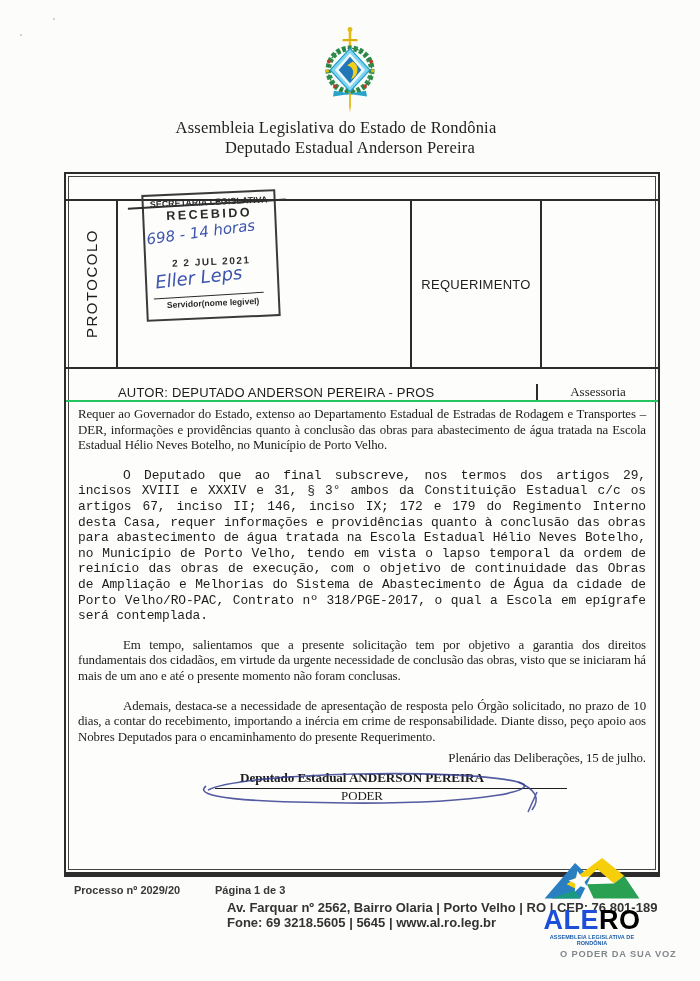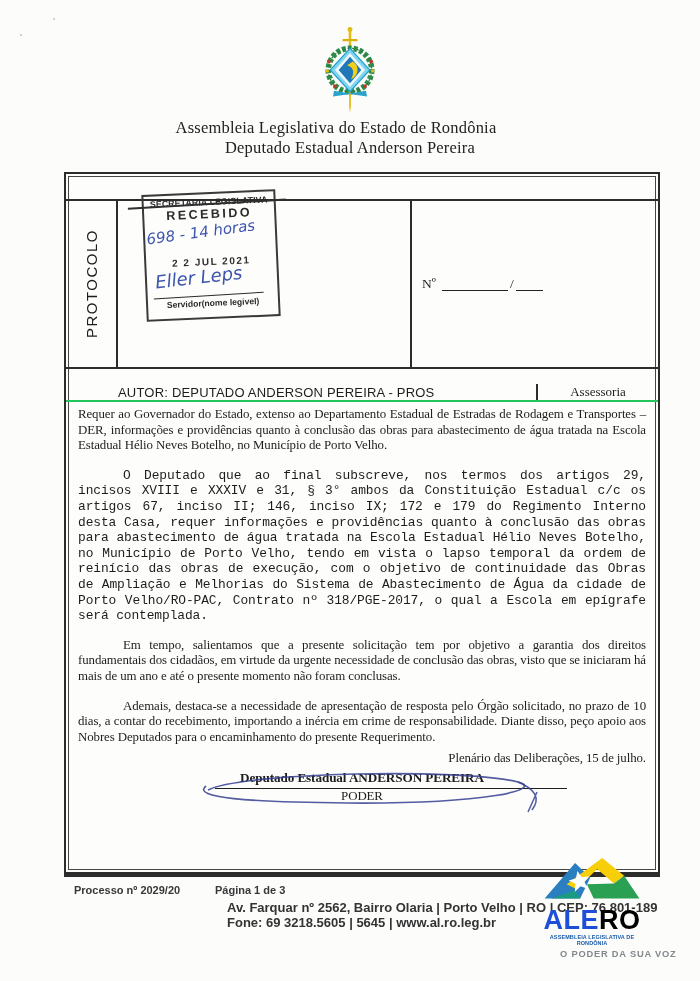--- a/index.html
+++ b/index.html
@@ -137,27 +137,24 @@
           <div class="strike-line"></div>
           <div class="stamp-l2">RECEBIDO</div>
           <div class="hand hand-number">698 - 14 horas</div>
           <div class="stamp-date">2 2 JUL 2021</div>
           <div class="hand hand-sig">Eller Leps</div>
           <div class="sig-line-stamp"></div>
           <div class="stamp-caption">Servidor(nome legivel)</div>
         </div>
       </div>
 
-
-      <div class="cell-num">
-        <span>Nº</span>
-        <span class="fill-line fill-long"></span>
-        <span>/</span>
-        <span class="fill-line fill-short"></span>
-      </div>
+      <div class="cell-req">
+        <span>REQUERIMENTO</span>
+      </div>
+
     </div>
 
     <div class="row-autor">
       <div class="cell-autor">AUTOR: DEPUTADO ANDERSON PEREIRA - PROS</div>
       <div class="cell-assessoria">Assessoria</div>
     </div>
 
     <div class="doc-body">
       <p class="ementa">Requer ao Governador do Estado, extenso ao Departamento Estadual de Estradas de Rodagem e Transportes – DER, informações e providências quanto à conclusão das obras para abastecimento de água tratada na Escola Estadual Hélio Neves Botelho, no Município de Porto Velho.</p>
       <p class="para para1">O Deputado que ao final subscreve, nos termos dos artigos 29, incisos XVIII e XXXIV e 31, § 3° ambos da Constituição Estadual c/c os artigos 67, inciso II; 146, inciso IX; 172 e 179 do Regimento Interno desta Casa, requer informações e providências quanto à conclusão das obras para abastecimento de água tratada na Escola Estadual Hélio Neves Botelho, no Município de Porto Velho, tendo em vista o lapso temporal da ordem de reinício das obras de execução, com o objetivo de continuidade das Obras de Ampliação e Melhorias do Sistema de Abastecimento de Água da cidade de Porto Velho/RO-PAC, Contrato nº 318/PGE-2017, o qual a Escola em epígrafe será contemplada.</p>

